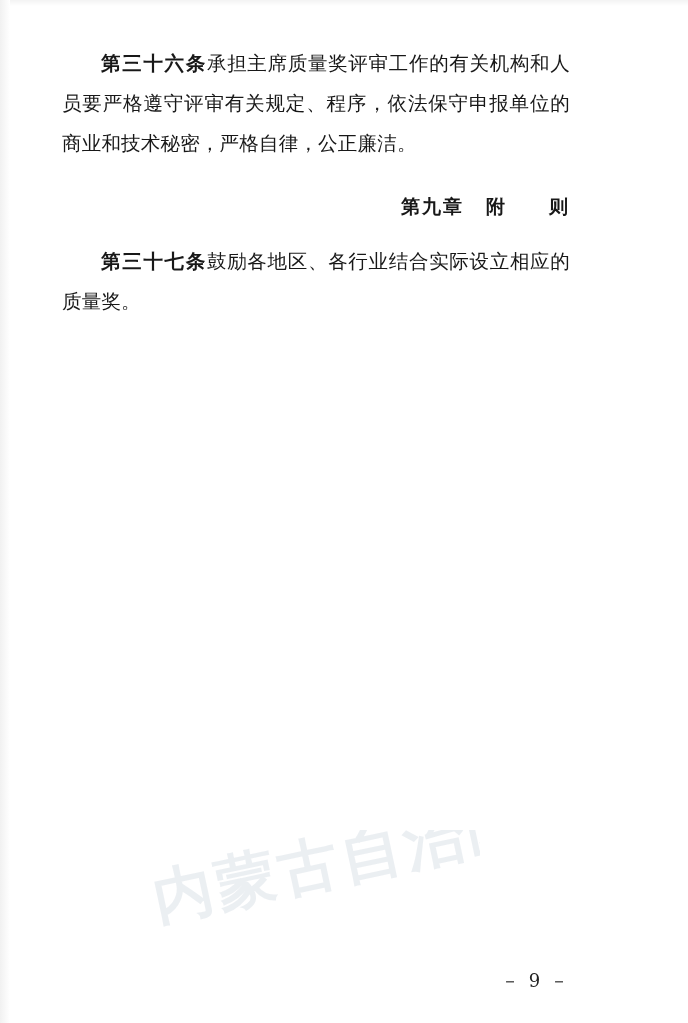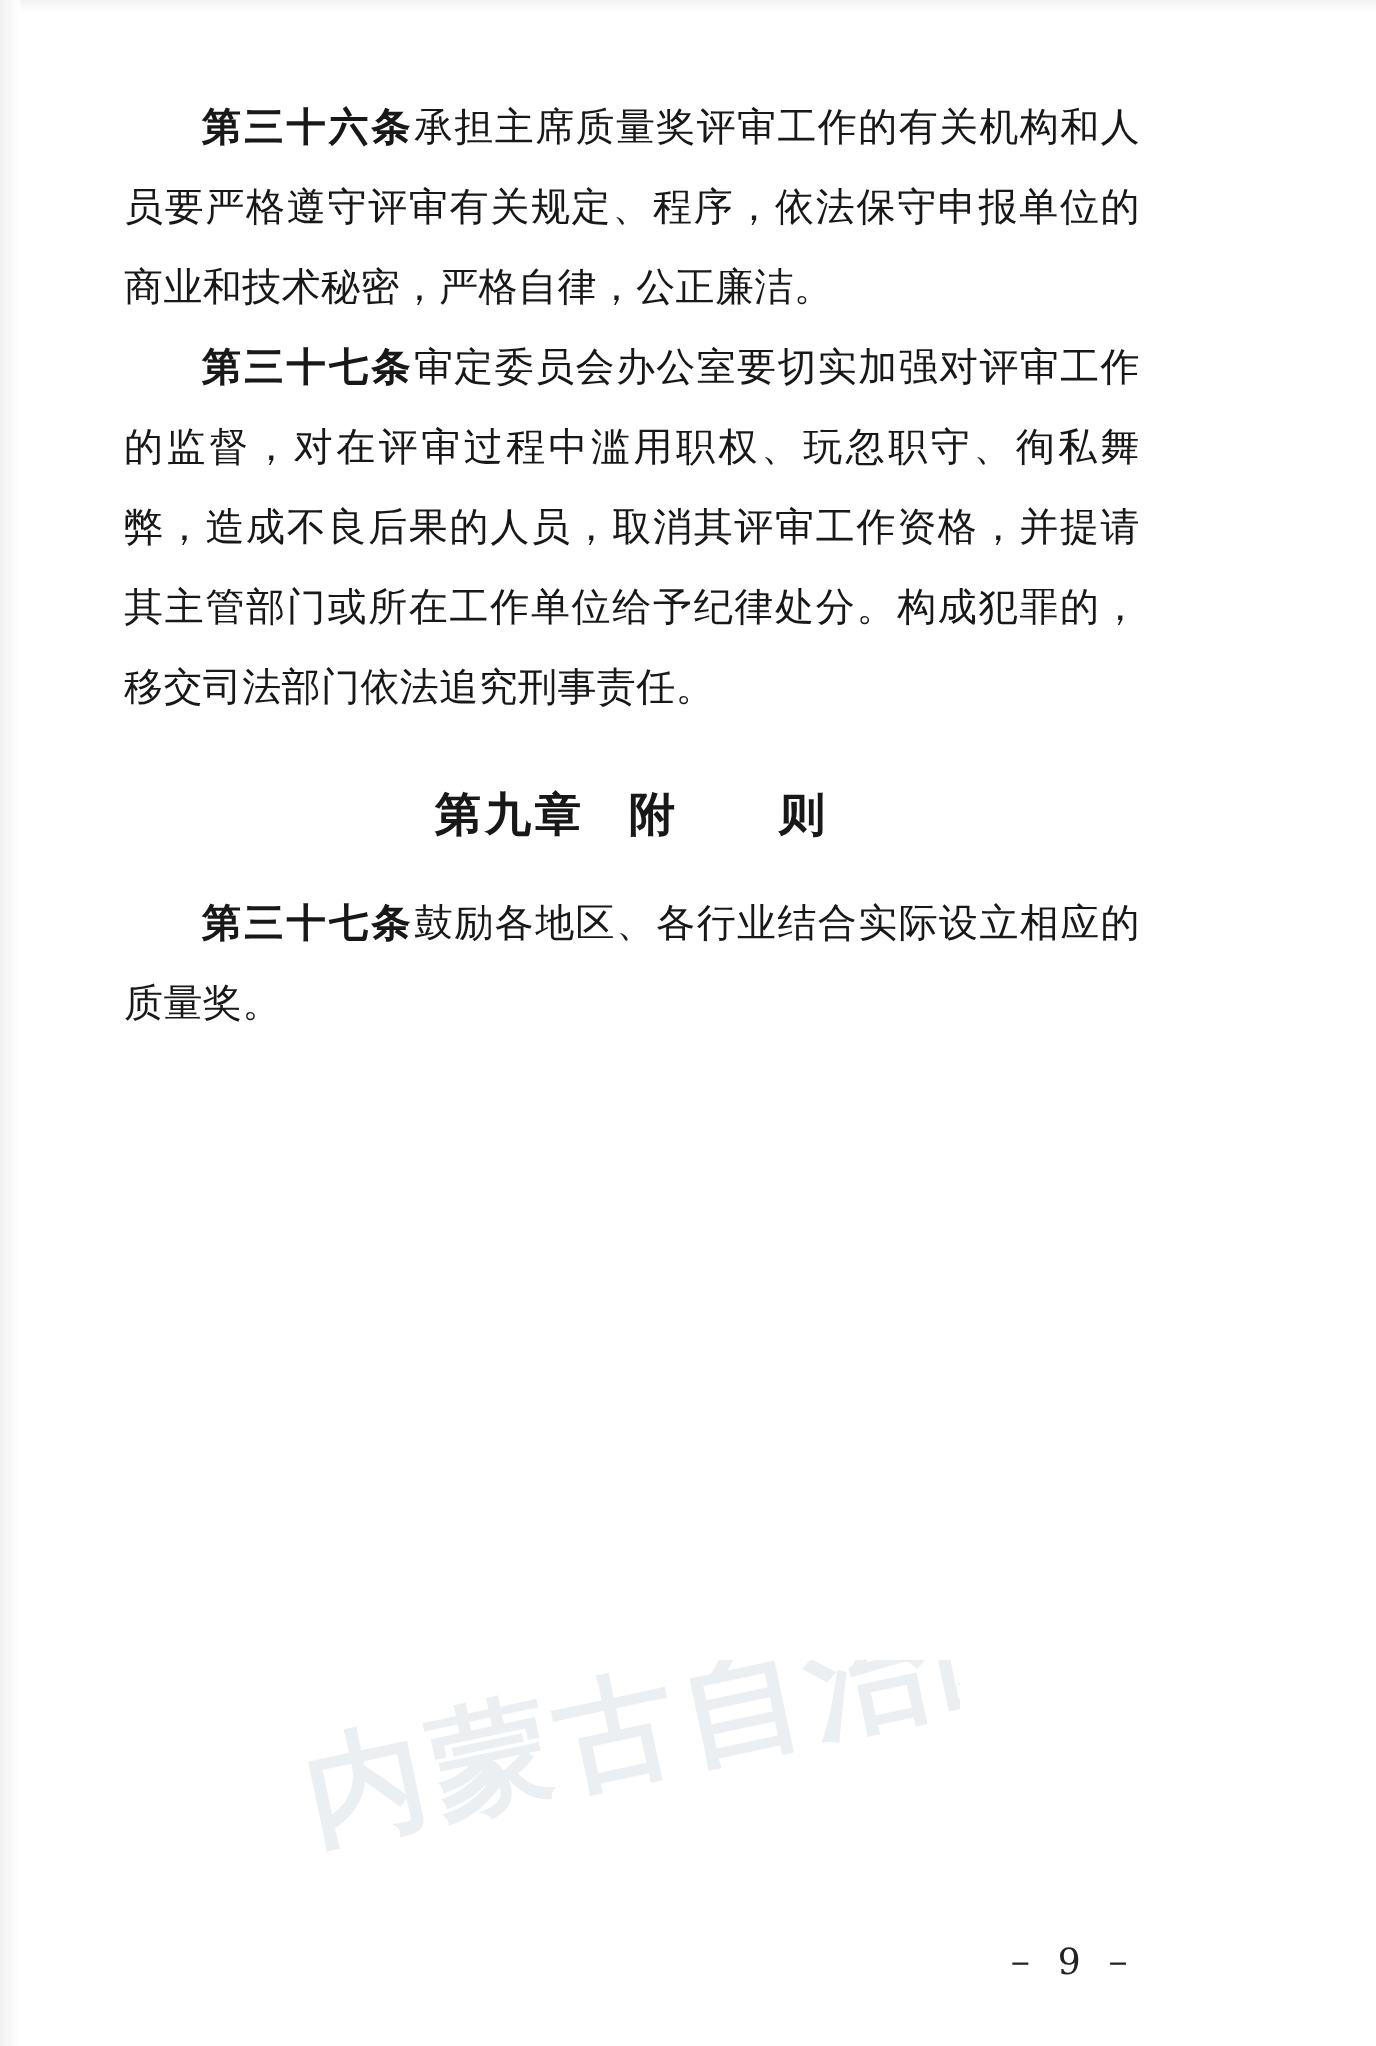--- a/index.html
+++ b/index.html
@@ -33,25 +33,26 @@
   p.para {
     margin: 0;
     text-indent: 2em;
   }
   .art-label {
     font-weight: bold;
     letter-spacing: 1.2px;
   }
   .chapter-heading {
     margin: 20px 0 14px 0;
-    text-align: center;
-    font-size: 23px;
+    text-align: right;
+    font-size: 19px;
     font-weight: bold;
     line-height: 40px;
     letter-spacing: 2px;
+    font-family: Liberation Mono, monospace;
   }
   .chapter-heading .gap {
     display: inline-block;
     width: 22px;
   }
   .spacer-small {
     height: 4px;
   }
   .footer {
     position: absolute;
@@ -106,21 +107,20 @@
 
 <div class="page">
 
   <div class="scan-edge-top"></div>
   <div class="scan-edge-left"></div>
 
   <div class="body-text">
 
     <p class="para"><span class="art-label">第三十六条</span><span>承担主席质量奖评审工作的有关机构和人员要严格遵守评审有关规定、程序，依法保守申报单位的商业和技术秘密，严格自律，公正廉洁。</span></p>
 
-    <p class="para"><span class="art-label">第三十七条</span><span>审定委员会办公室要切实加强对评审工作的监督，对在评审过程中滥用职权、玩忽职守、徇私舞弊，造成不良后果的人员，取消其评审工作资格，并提请其主管部门或所在工作单位给予纪律处分。构成犯罪的，移交司法部门依法追究刑事责任。</span></p>
 
     <div class="spacer-small"></div>
 
     <div class="chapter-heading"><span>第九章</span><span class="gap"></span><span>附　　则</span></div>
 
 
     <p class="para"><span class="art-label">第三十七条</span><span>鼓励各地区、各行业结合实际设立相应的质量奖。</span></p>
 
   </div>
 

